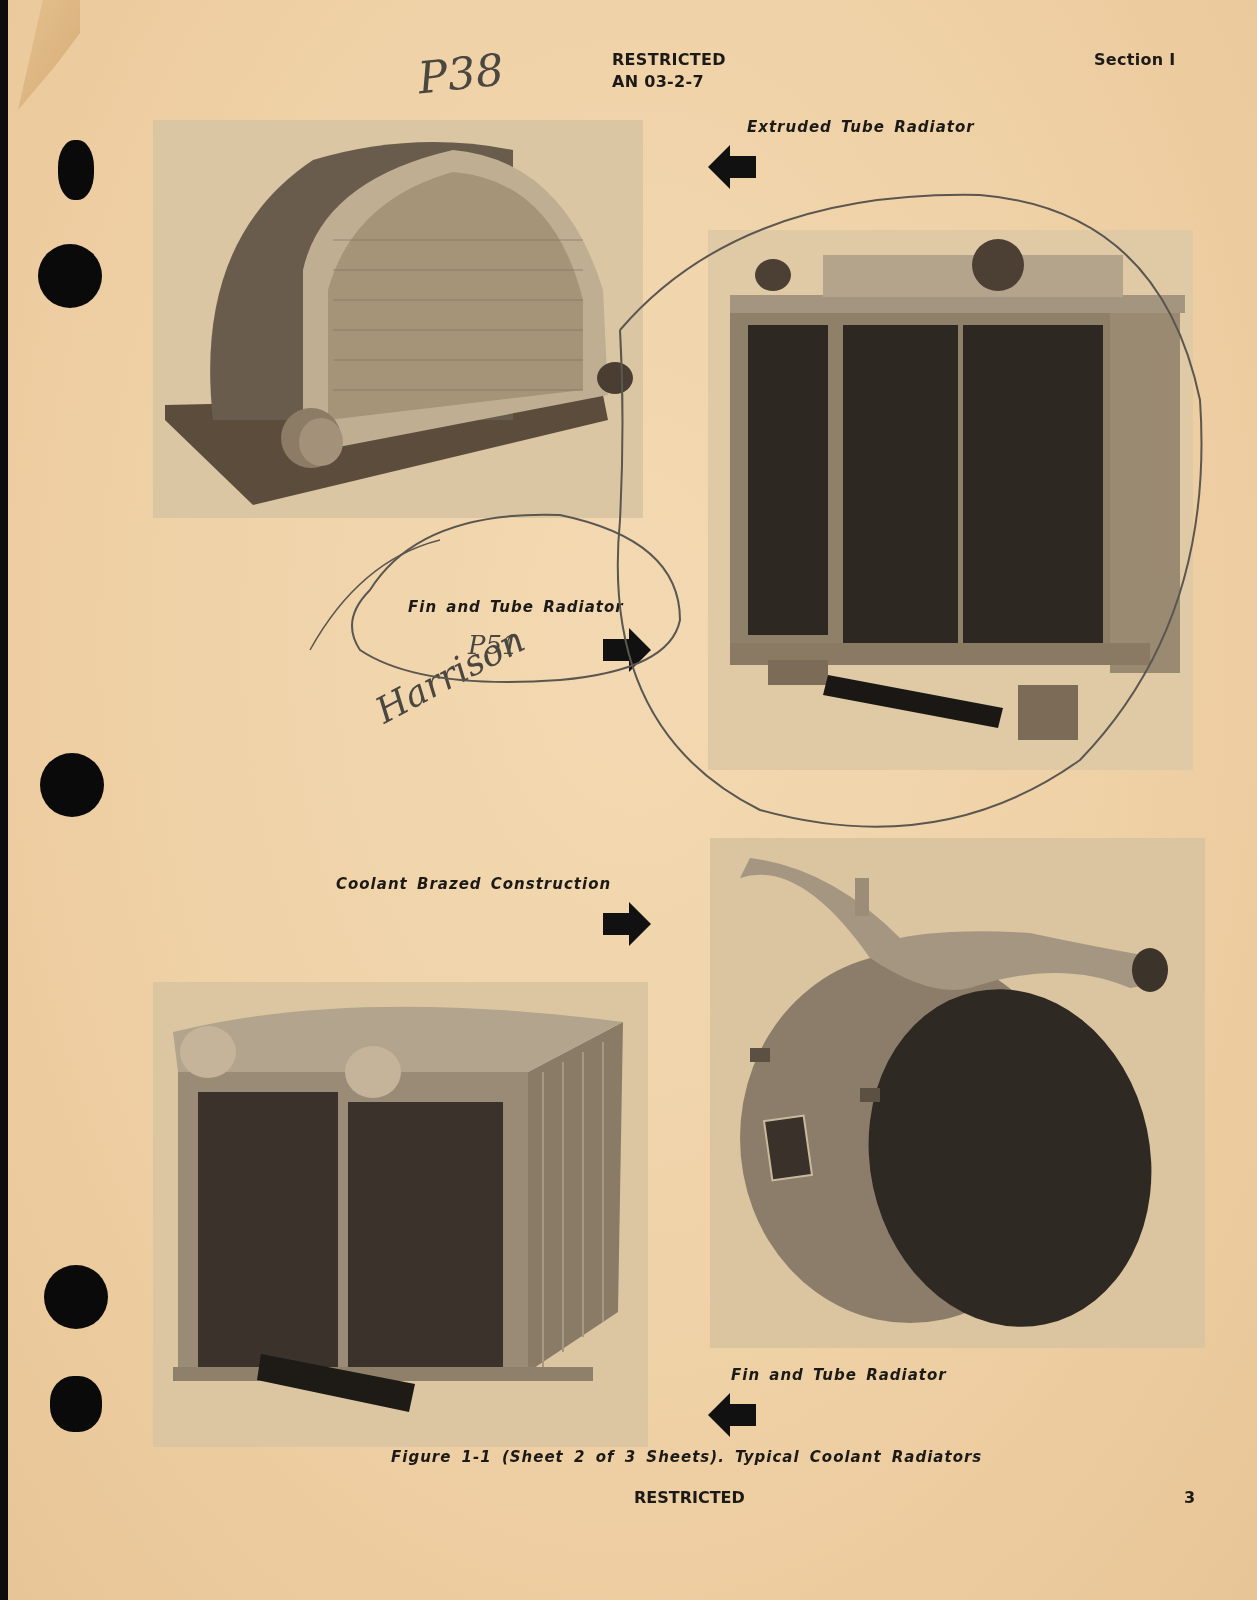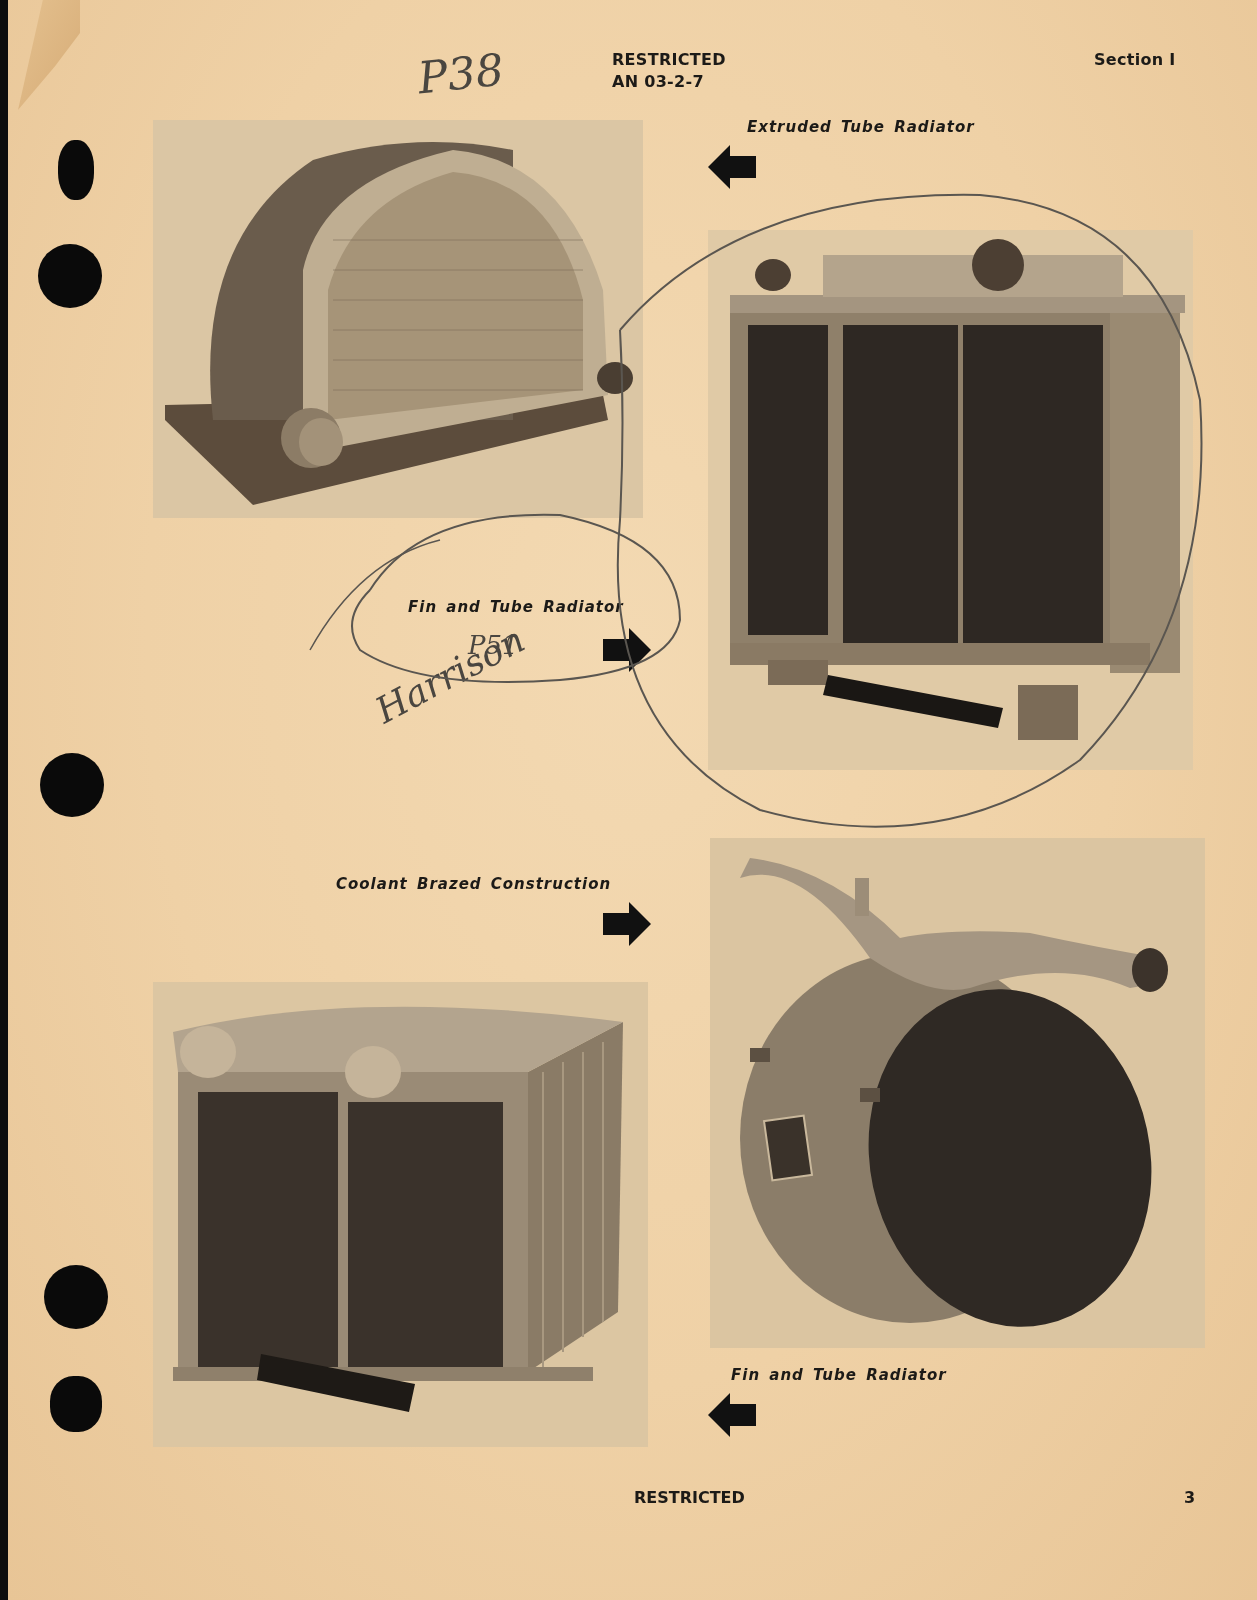--- a/index.html
+++ b/index.html
@@ -137,20 +137,21 @@
       <rect x="20" y="385" width="420" height="14" fill="#8f806b"></rect>
       <polygon points="108,372 262,402 256,430 104,398" fill="#1e1a16"></polygon>
     </svg>
   </div>
 
   <div class="label" style="left:723px;top:1366px;">Fin and Tube Radiator</div>
   <svg class="arrow" style="left:700px;top:1393px;" viewBox="0 0 48 44">
       <polygon points="0,22 22,0 22,11 48,11 48,33 22,33 22,44" fill="#111"></polygon>
     </svg>
 
+  <div class="caption">Figure 1-1 (Sheet 2 of 3 Sheets).  Typical Coolant Radiators</div>
   <div class="footer-restricted">RESTRICTED</div>
   <div class="page-num">3</div>
 </div>
 
 <svg class="overlay" viewBox="0 0 1257 1600">
   <path d="M620,330 Q740,190 980,195 Q1160,210 1200,400 Q1215,620 1080,760 Q940,860 760,810 Q600,730 620,520 Q625,420 620,330" fill="none" stroke="#5a5650" stroke-width="2"></path>
   <path d="M370,590 Q420,510 560,515 Q680,540 680,620 Q670,670 560,680 Q420,690 360,650 Q340,620 370,590" fill="none" stroke="#5a5650" stroke-width="2"></path>
   <path d="M310,650 Q360,560 440,540" fill="none" stroke="#5a5650" stroke-width="1.5"></path>
 </svg>
 

